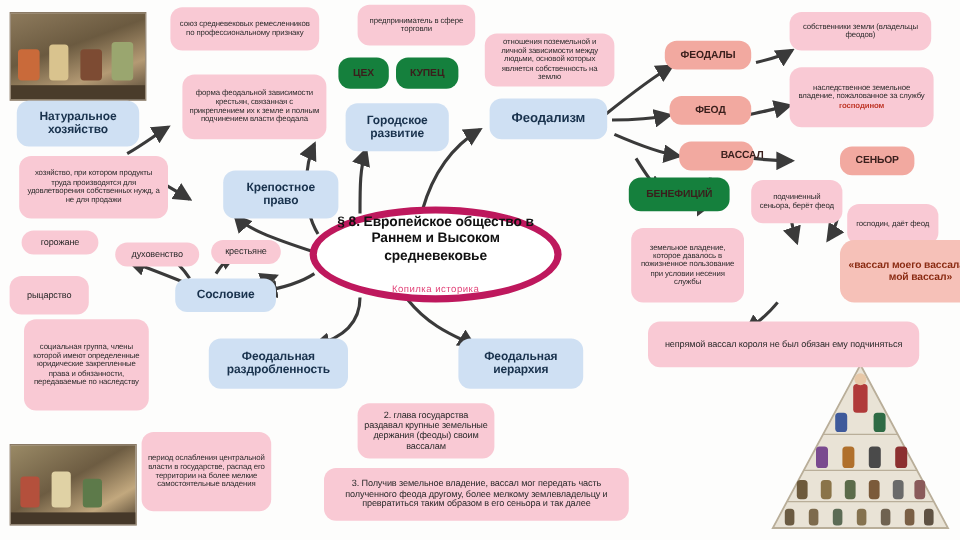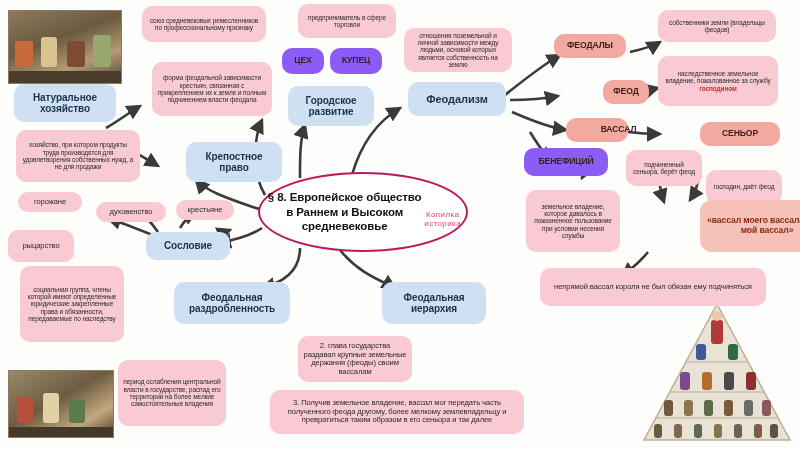--- a/index.html
+++ b/index.html
@@ -17,24 +17,24 @@
     border-radius:10px;
     display:flex;align-items:center;justify-content:center;
     text-align:center;
     padding:3px 5px;
     line-height:1.12;
     letter-spacing:-0.1px;
   }
   .pink{background:#f9c9d4;color:#2b2b2b;}
   .blue{background:#cfe0f3;color:#19324d;font-weight:bold;}
   .salmon{background:#f2a9a0;color:#3a1f1c;font-weight:bold;}
-  .salmon-l{background:#8b5cf6;color:#3a1f1c;font-weight:bold;}
+  .salmon-l{background:#15803d;color:#3a1f1c;font-weight:bold;}
   .center{
-    background:#ffffff;border:2px solid #be185d;border-radius:50%/50%;
-    flex-direction:row;
+    background:#ffffff;border:6px solid #be185d;border-radius:50%/50%;
+    flex-direction:column;
   }
   .center .t{font-weight:bold;font-size:11.5px;color:#111;line-height:1.25;}
   .center .sub{font-size:8px;color:#e2457a;margin-top:16px;letter-spacing:.4px;}
   .quote{background:#f6c1b8;color:#8a2b12;font-weight:bold;border-radius:12px;margin-left:48px;}
   .photo{position:absolute;border:1px solid #8a7a66;overflow:hidden;}
   .pyr{position:absolute;}
   .tiny{font-size:6.5px;}
   .s{font-size:7.6px;}
   .m{font-size:8.6px;}
   .l{font-size:10px;}
@@ -169,31 +169,31 @@
     <span>отношения поземельной и личной зависимости между людьми, основой которых является собственность на землю</span>
   </div>
 
   <div class="node salmon m" style="left:554px;top:34px;width:72px;height:24px;">
     <span>ФЕОДАЛЫ</span>
   </div>
   <div class="node pink tiny" style="left:658px;top:10px;width:118px;height:32px;">
     <span>собственники земли (владельцы феодов)</span>
   </div>
 
-  <div class="node salmon m" style="left:558px;top:80px;width:46px;height:24px;margin-left:45px;">
+  <div class="node salmon m" style="left:558px;top:80px;width:68px;height:24px;">
     <span>ФЕОД</span>
   </div>
   <div class="node pink tiny" style="left:658px;top:56px;width:120px;height:50px;">
     <span>наследственное земельное владение, пожалованное за службу <span class="gospodin">господином</span></span>
   </div>
 
   <div class="node salmon m" style="left:566px;top:118px;width:62px;height:24px;padding-left:48px;">
     <span>ВАССАЛ</span>
   </div>
-  <div class="node salmon m" style="left:700px;top:122px;width:80px;height:24px;">
+  <div class="node salmon m" style="left:700px;top:122px;width:62px;height:24px;">
     <span>СЕНЬОР</span>
   </div>
   <div class="node pink tiny" style="left:706px;top:170px;width:76px;height:34px;">
     <span>господин, даёт феод</span>
   </div>
   <div class="node pink tiny" style="left:626px;top:150px;width:76px;height:36px;">
     <span>подчиненный сеньора, берёт феод</span>
   </div>
 
   <div class="node salmon-l m" style="left:524px;top:148px;width:84px;height:28px;justify-content:center;">

